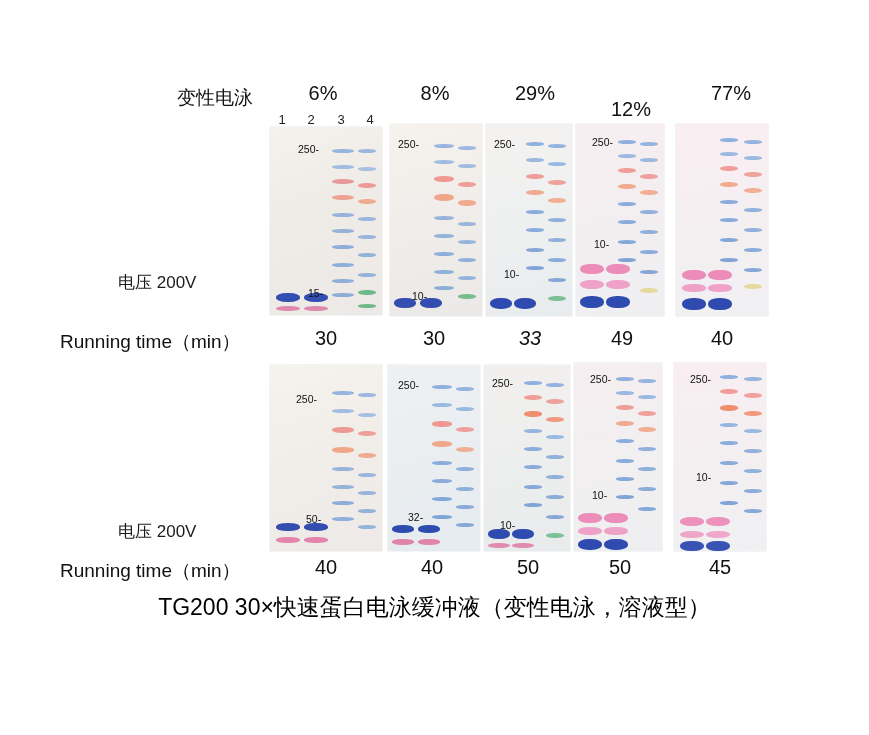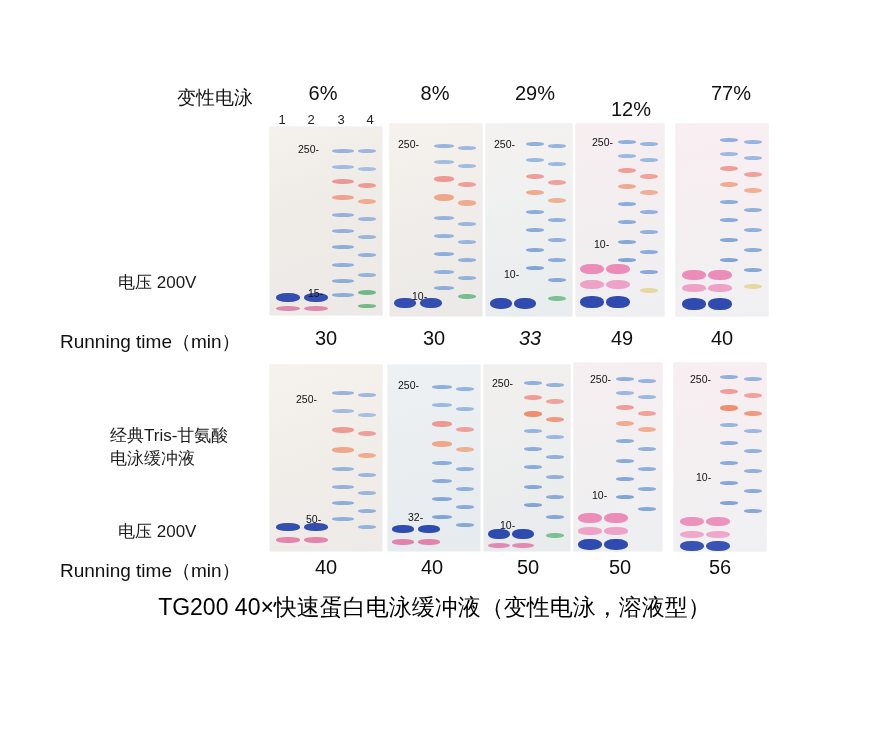--- a/index.html
+++ b/index.html
@@ -255,22 +255,20 @@
     <div class="band" style="left:32px; top:174px; width:24px; height:12px; background:#2543ad; opacity:.95;"></div>
   </div>
 
   <div class="abs runtime-label" style="left:60px; top:329px; width:220px;">Running time（min）</div>
   <div class="abs runtime-val" style="left:286px; top:327px; width:80px;">30</div>
   <div class="abs runtime-val" style="left:394px; top:327px; width:80px;">30</div>
   <div class="abs runtime-val" style="left:490px; top:327px; width:80px;font-style:italic;">33</div>
   <div class="abs runtime-val" style="left:582px; top:327px; width:80px;">49</div>
   <div class="abs runtime-val" style="left:682px; top:327px; width:80px;">40</div>
 
-  <div class="abs row-label" style="left:110px; top:425px; width:210px;">经典Tris-甘氨酸
-电泳缓冲液</div>
   <div class="abs row-label" style="left:118px; top:521px; width:210px;">电压    200V</div>
 
   <div class="gel" style="left:270px; top:365px; width:112px; height:186px;">
     <div class="bg" style="background:linear-gradient(160deg,#f6f2ee 0%,#f1eeea 45%,#edeae7 100%);"></div>
     <div class="band" style="left:62px; top:26px; width:22px; height:4px; background:#88aadd; opacity:.85;"></div>
     <div class="band" style="left:62px; top:44px; width:22px; height:4px; background:#8fb0df; opacity:.8;"></div>
     <div class="band" style="left:62px; top:62px; width:22px; height:6px; background:#ed8c86; opacity:.85;"></div>
     <div class="band" style="left:62px; top:82px; width:22px; height:6px; background:#f0a07f; opacity:.9;"></div>
     <div class="band" style="left:62px; top:102px; width:22px; height:4px; background:#87a9da; opacity:.85;"></div>
     <div class="band" style="left:62px; top:120px; width:22px; height:4px; background:#86a8d8; opacity:.85;"></div>
@@ -404,17 +402,17 @@
 
     <div class="mw" style="left:16px; top:10px;">250-</div>
     <div class="mw" style="left:22px; top:108px;">10-</div>
   </div>
 
   <div class="abs runtime-label" style="left:60px; top:558px; width:220px;">Running time（min）</div>
   <div class="abs runtime-val" style="left:286px; top:556px; width:80px;">40</div>
   <div class="abs runtime-val" style="left:392px; top:556px; width:80px;">40</div>
   <div class="abs runtime-val" style="left:488px; top:556px; width:80px;">50</div>
   <div class="abs runtime-val" style="left:580px; top:556px; width:80px;">50</div>
-  <div class="abs runtime-val" style="left:680px; top:556px; width:80px;">56</div>
-
-  <div class="abs caption" style="left:0; top:592px;">TG200  40×快速蛋白电泳缓冲液（变性电泳，溶液型）</div>
+  <div class="abs runtime-val" style="left:680px; top:556px; width:80px;">45</div>
+
+  <div class="abs caption" style="left:0; top:592px;">TG200  30×快速蛋白电泳缓冲液（变性电泳，溶液型）</div>
 
 </div>
 
 </body></html>

